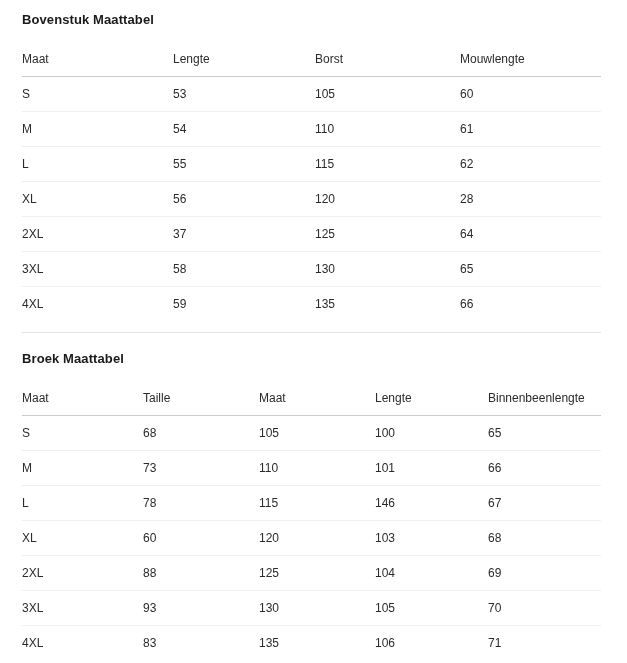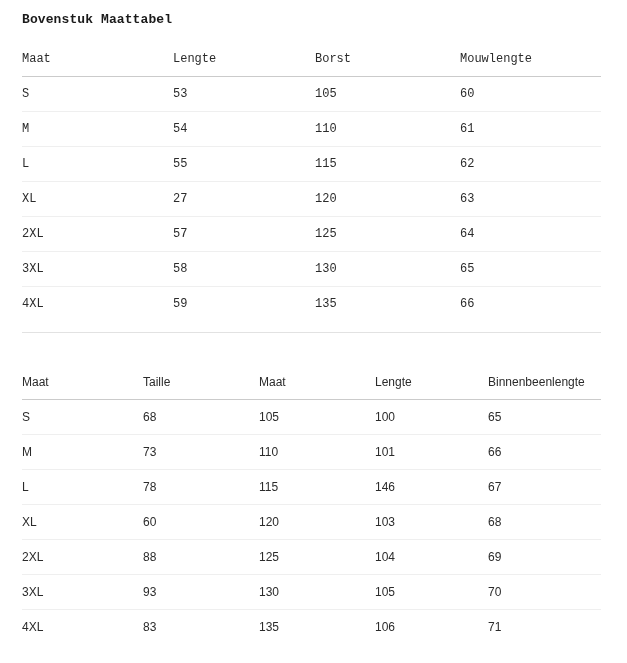--- a/index.html
+++ b/index.html
@@ -22,21 +22,21 @@
     background: #ffffff;
     box-sizing: border-box;
   }
 
   .section {
     position: absolute;
     left: 22px;
     width: 579px;
   }
 
-  #section-top { top: 12px; font-family: Liberation Mono, monospace; }
+  #section-top { top: 12px; }
   #section-bottom { top: 351px; }
 
   .section-title {
     font-size: 13px;
     font-weight: bold;
     color: #1a1a1a;
     letter-spacing: 0.1px;
     line-height: 16px;
     margin: 0 0 12px 0;
     padding: 0;
@@ -138,27 +138,27 @@
           <td>61</td>
         </tr>
         <tr>
           <td>L</td>
           <td>55</td>
           <td>115</td>
           <td>62</td>
         </tr>
         <tr>
           <td>XL</td>
-          <td>27</td>
+          <td>56</td>
           <td>120</td>
-          <td>63</td>
+          <td>28</td>
         </tr>
         <tr>
           <td>2XL</td>
-          <td>57</td>
+          <td>37</td>
           <td>125</td>
           <td>64</td>
         </tr>
         <tr>
           <td>3XL</td>
           <td>58</td>
           <td>130</td>
           <td>65</td>
         </tr>
         <tr>
@@ -167,20 +167,21 @@
           <td>135</td>
           <td>66</td>
         </tr>
       </tbody>
     </table>
   </div>
 
   <div class="section-divider"></div>
 
   <div class="section" id="section-bottom">
+    <div class="section-title">Broek Maattabel</div>
 
     <table class="size-table" id="table-broek">
       <colgroup>
         <col class="c0">
           <col class="c1">
           <col class="c2">
           <col class="c3">
           <col class="c4">
       </colgroup>
       <thead>

